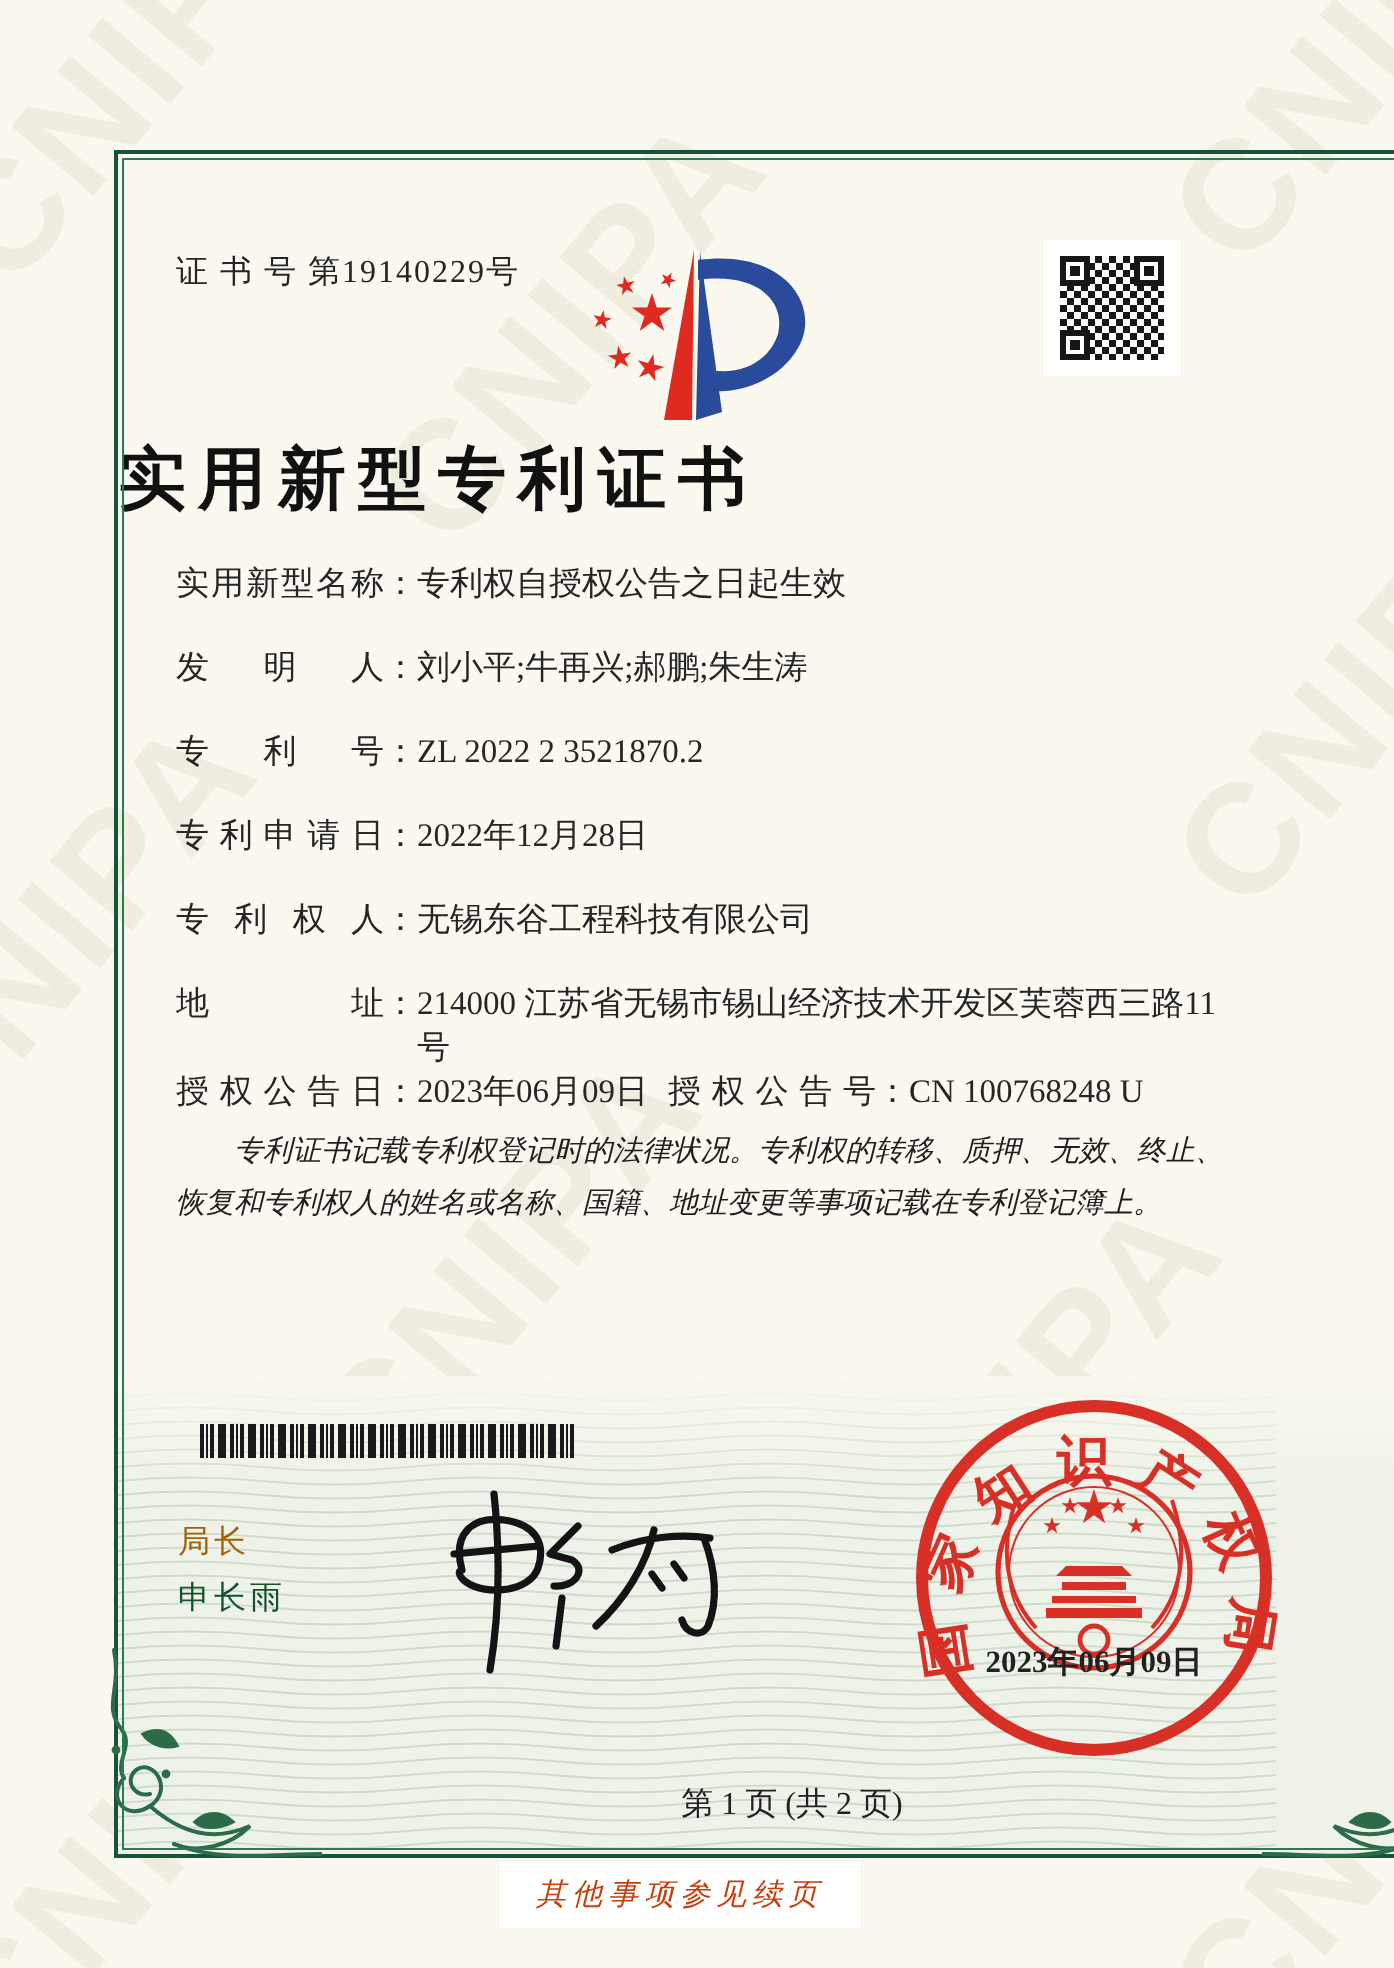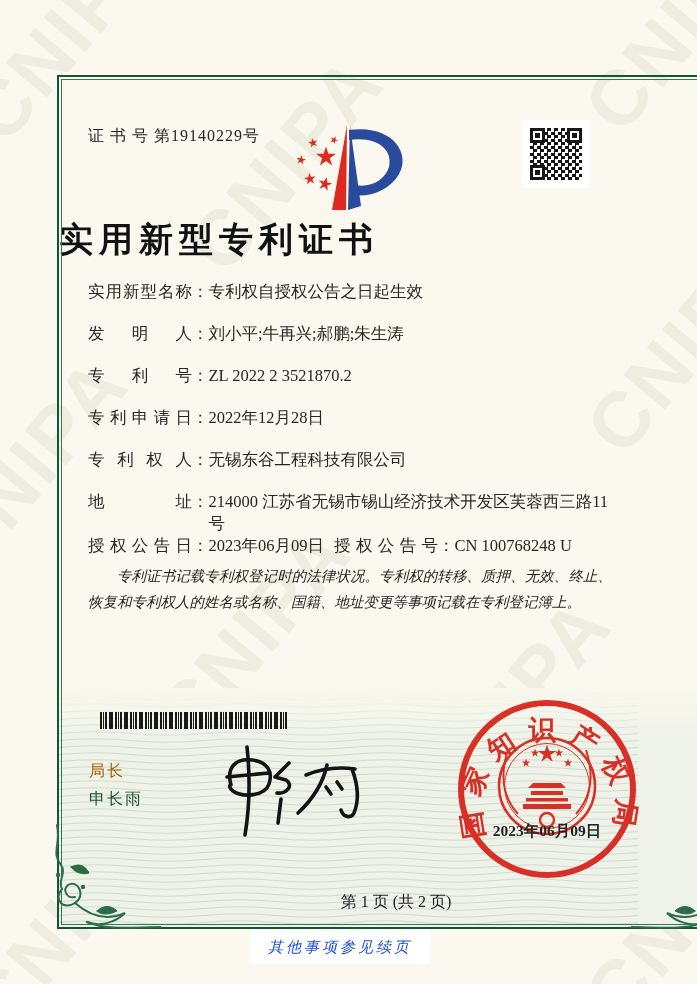--- a/index.html
+++ b/index.html
@@ -65,21 +65,21 @@
   .signer-title{position:absolute;left:30px;top:684px;font-size:16px;z-index:3;
     font-family:"Liberation Sans","DejaVu Sans",sans-serif;color:#a16207;letter-spacing:2px;}
   .signer-name{position:absolute;left:30px;top:712px;font-size:16px;z-index:3;
     font-family:"Liberation Sans","DejaVu Sans",sans-serif;color:#14532d;letter-spacing:2px;}
   .signature{position:absolute;left:144px;top:658px;z-index:3;}
   
   .seal{position:absolute;left:392px;top:616px;z-index:3;opacity:.95;}
   
   .page-info{position:absolute;left:0;bottom:14px;width:100%;text-align:center;font-size:16px;color:#222;z-index:3;}
   .cont-note{position:absolute;left:250px;top:931px;background:#ffffff;padding:7px 18px;
-    font-size:15px;font-style:italic;letter-spacing:3px;color:#1d4ed8;z-index:2;}
+    font-size:15px;font-style:italic;letter-spacing:3px;color:#c2410c;z-index:2;}
 </style>
 </head>
 <body>
 
 <div class="wm" style="left:-60px;top:-12px">CNIPA</div>
 <div class="wm" style="left:160px;top:118px">CNIPA</div>
 <div class="wm" style="left:556px;top:-22px">CNIPA</div>
 <div class="wm" style="left:558px;top:300px">CNIPA</div>
 <div class="wm" style="left:-95px;top:420px">CNIPA</div>
 <div class="wm" style="left:128px;top:588px">CNIPA</div>

